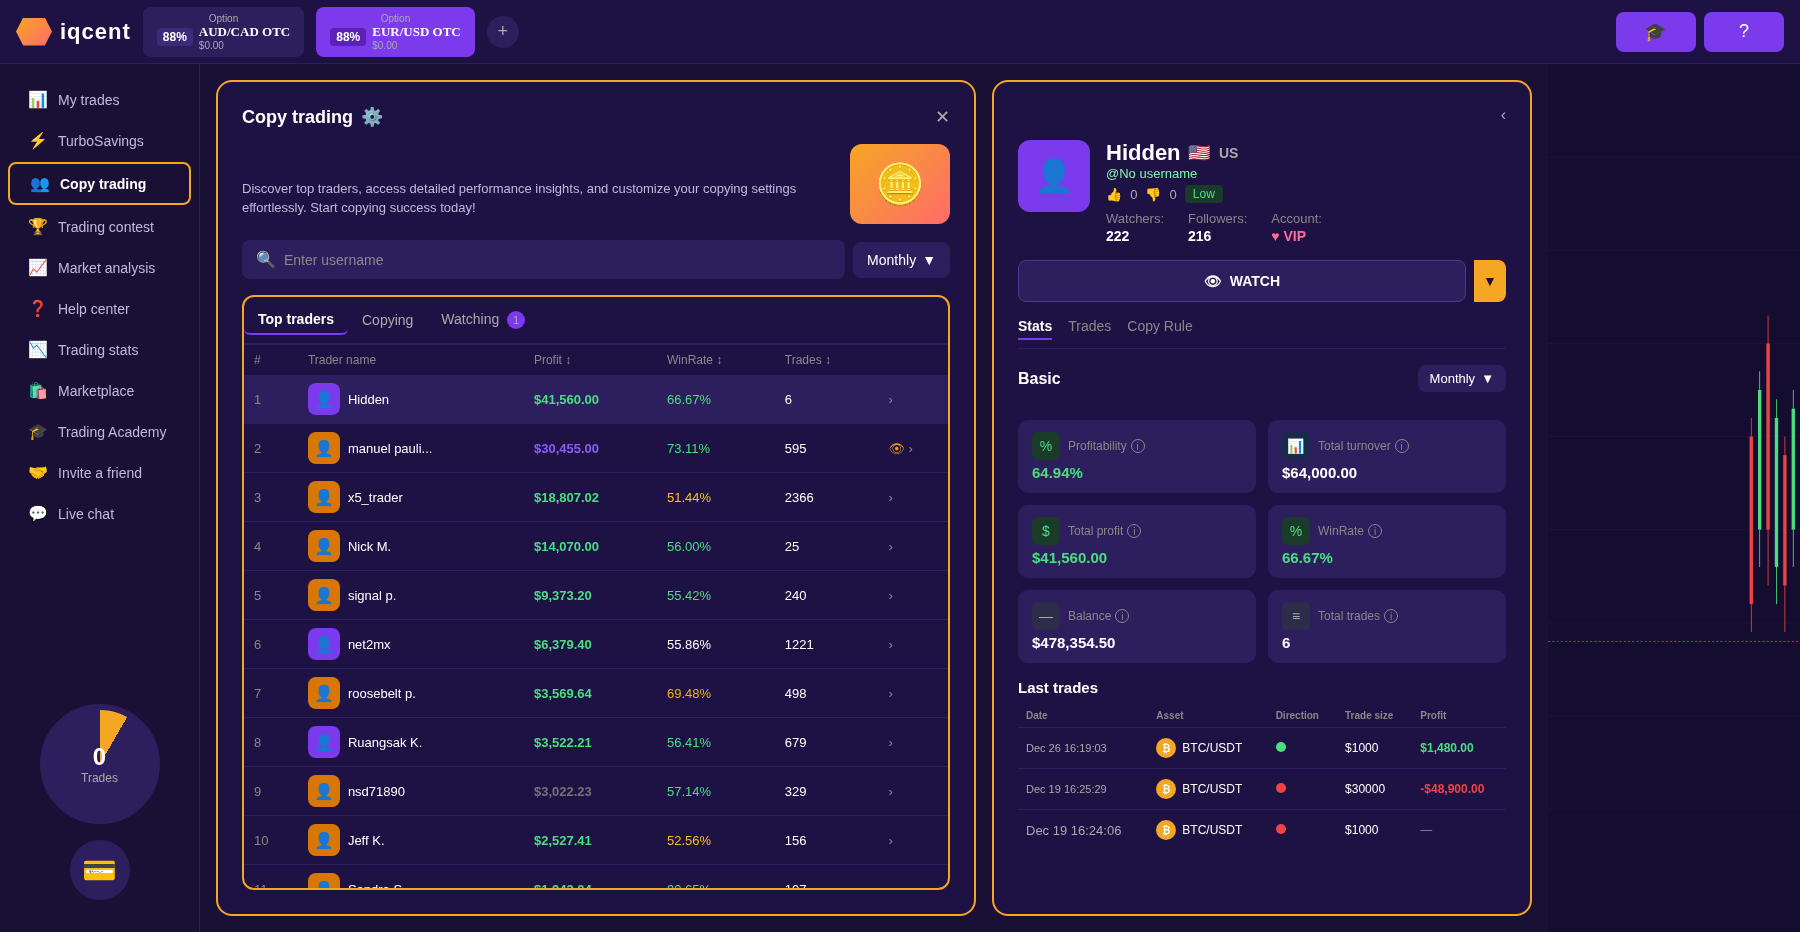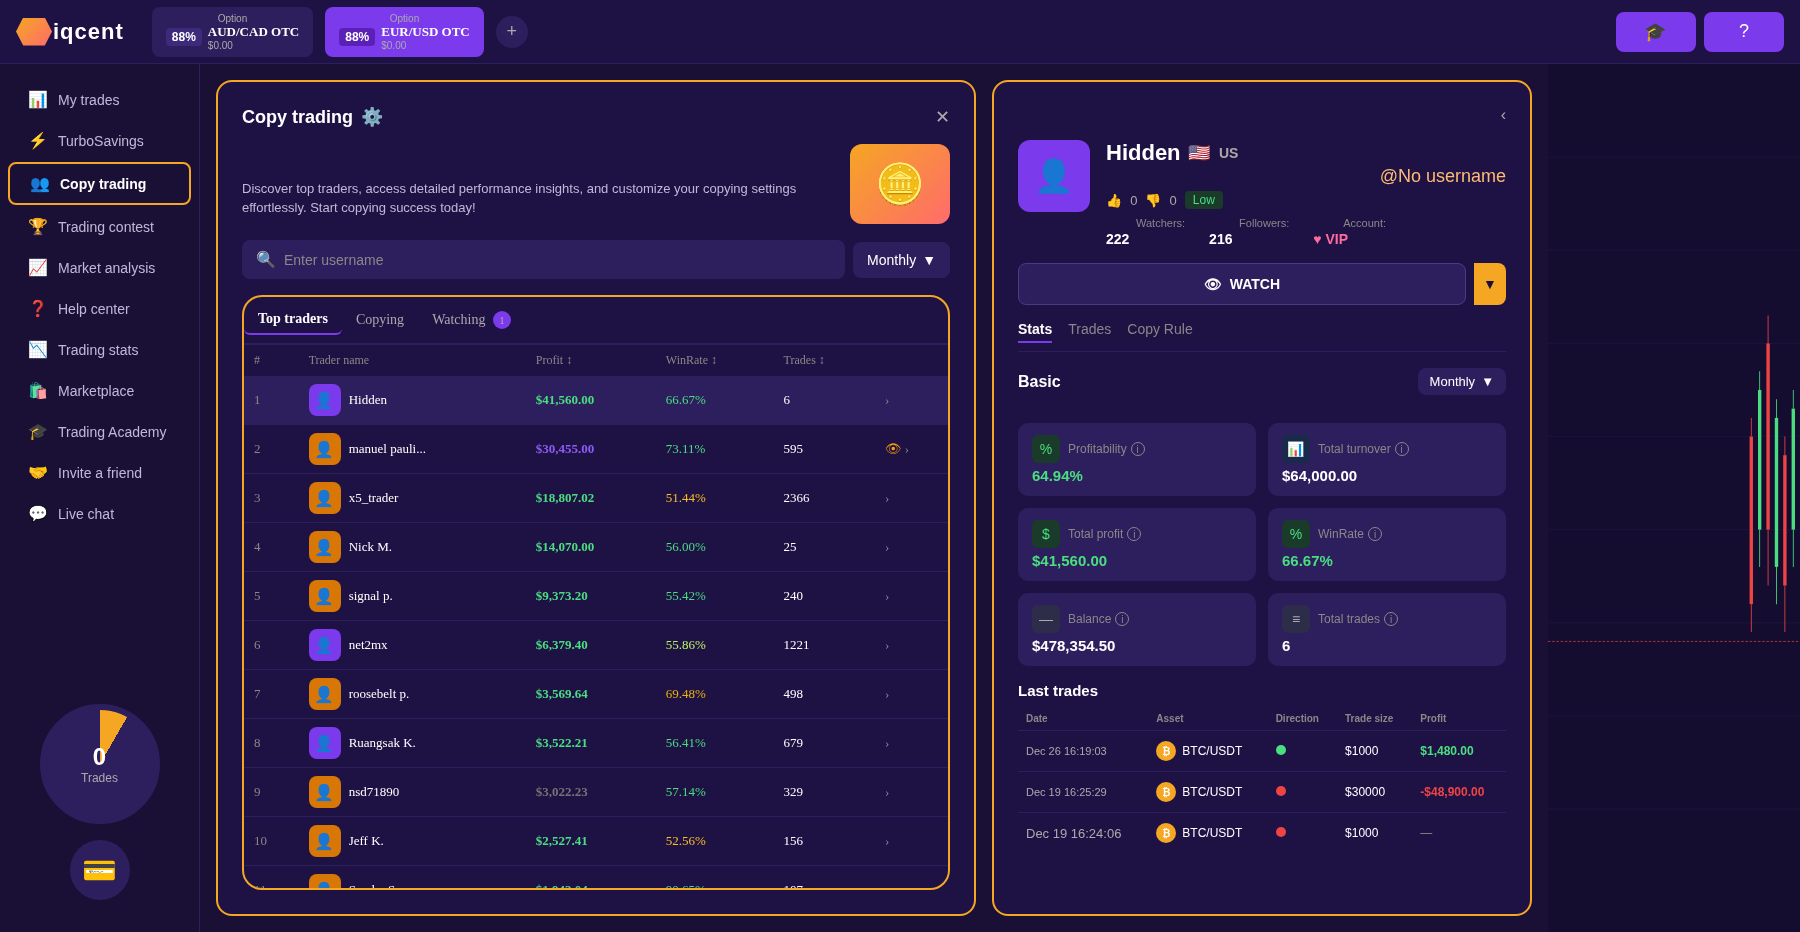--- a/index.html
+++ b/index.html
@@ -21,22 +21,21 @@
       display: flex;
       align-items: center;
       padding: 0 16px;
       gap: 12px;
       flex-shrink: 0;
       border-bottom: 1px solid #2d1f5e;
     }
     .logo {
       display: flex;
       align-items: center;
-      gap: 1px;
-      margin-right: 16px;
+      gap: 8px;
       justify-content: flex-end;
     }
     .logo-icon {
       width: 36px; height: 28px;
       background: linear-gradient(135deg, #f5a623, #ff6b6b);
       clip-path: polygon(20% 0%, 80% 0%, 100% 50%, 80% 100%, 20% 100%, 0% 50%);
     }
     .logo-text { color: #fff; font-size: 22px; font-weight: 700; letter-spacing: 1px; }
     .option-tab {
       background: #2d1f5e;
@@ -250,24 +249,23 @@
     .trader-avatar {
       width: 32px; height: 32px;
       border-radius: 8px;
       display: flex; align-items: center; justify-content: center;
       font-size: 16px;
     }
     .avatar-purple { background: #7c3aed; }
     .avatar-orange { background: #d97706; }
     .table-wrap {
       border: 2px solid #f5a623;
-      border-radius: 20px;
+      border-radius: 12px;
       overflow: hidden;
       padding: 8px 0;
-      font-family: Liberation Serif, serif;
     }
 
     
     .trader-detail-panel {
       width: 540px;
       background: #1e1245;
       border-radius: 16px;
       margin: 16px 16px 16px 0;
       padding: 24px;
       display: flex;
@@ -291,28 +289,28 @@
       flex-shrink: 0;
     }
     .trader-info { flex: 1; }
     .trader-display-name {
       font-size: 22px;
       font-weight: 700;
       display: flex; align-items: center; gap: 8px;
     }
     .flag { font-size: 18px; }
     .country { font-size: 14px; color: #aaa; }
-    .username { font-size: 18px; color: #fdba74; text-align: right; }
+    .username { font-size: 13px; color: #86efac; }
     .stats-row {
       display: flex;
       gap: 24px;
       margin-top: 8px;
     }
     .stat-item { display: flex; flex-direction: column; gap: 2px; }
-    .stat-label { font-size: 11px; color: #888; margin-left: 30px; }
+    .stat-label { font-size: 13px; color: #888; }
     .stat-value { font-size: 14px; font-weight: 600; }
     .stat-value.vip { color: #ff6b9d; }
     .likes-row {
       display: flex;
       align-items: center;
       gap: 8px;
       font-size: 13px;
       color: #aaa;
       margin-top: 4px;
     }
@@ -718,21 +716,21 @@
   </tr>
               <tr style="cursor: pointer;">
     <td style="color:#888">6</td>
     <td>
       <div style="display:flex;align-items:center;gap:8px">
         <div class="trader-avatar avatar-purple">👤</div>
         <span>net2mx</span>
       </div>
     </td>
     <td style="color:#4ade80;font-weight:600">$6,379.40</td>
-    <td style="color:#bef264">55.86%</td>
+    <td style="color:#ffffff">55.86%</td>
     <td>1221</td>
     <td>
       
       <span style="color:#888;cursor:pointer">›</span>
     </td>
   </tr>
               <tr style="cursor: pointer;">
     <td style="color:#888">7</td>
     <td>
       <div style="display:flex;align-items:center;gap:8px">

